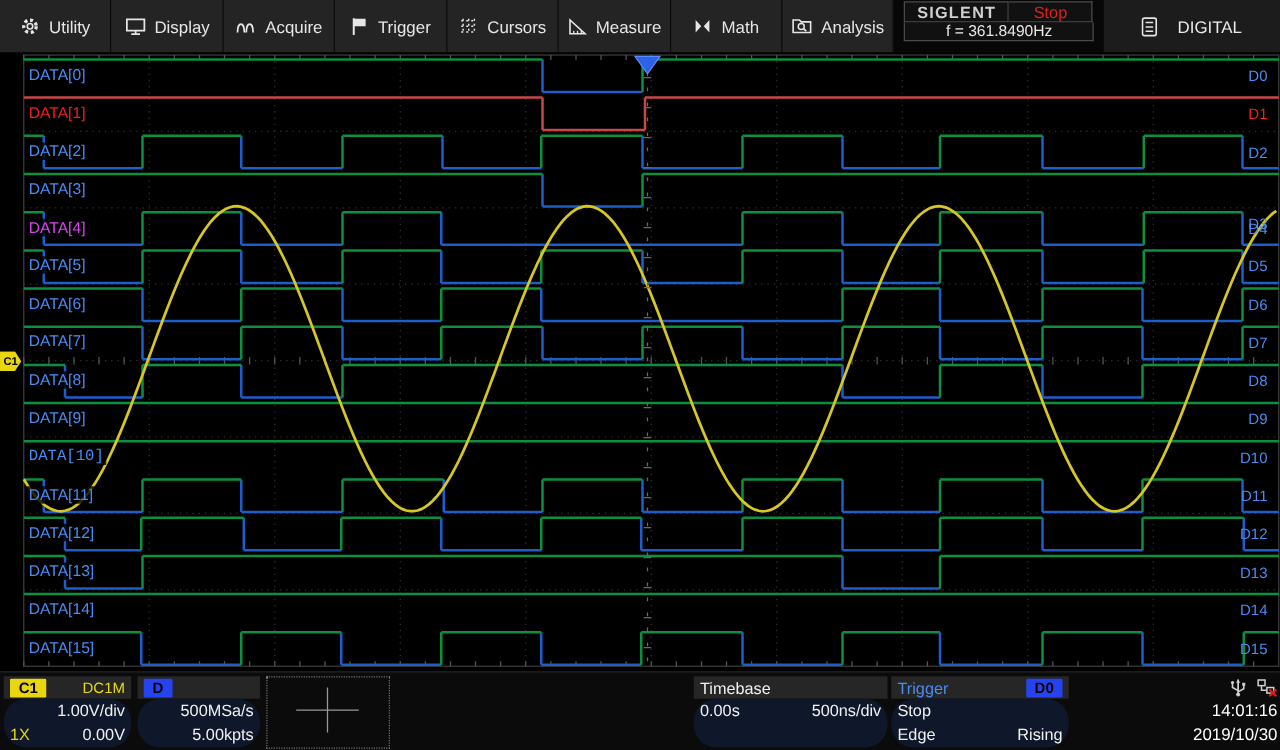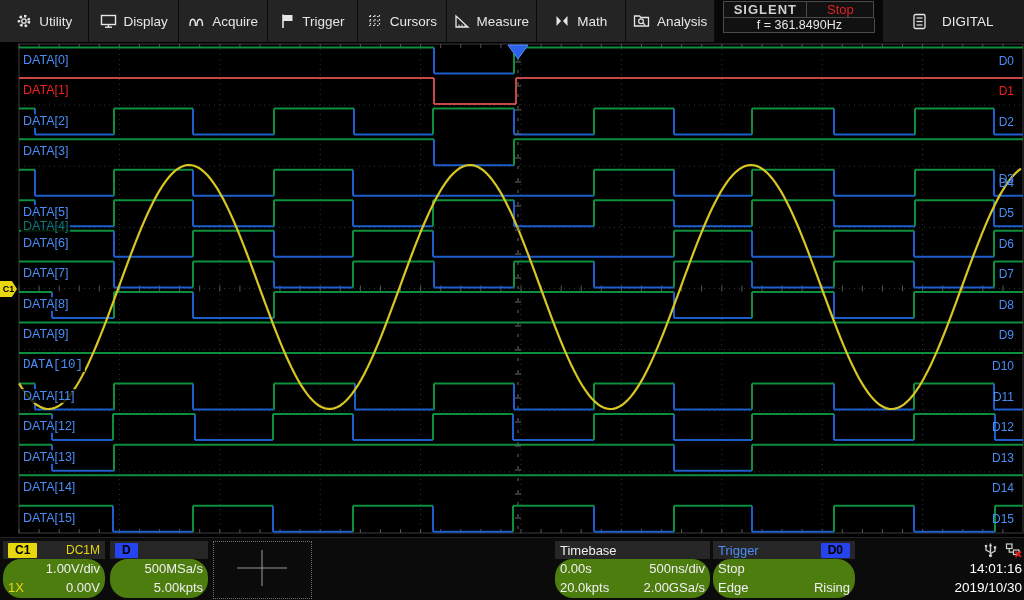--- a/index.html
+++ b/index.html
@@ -28,21 +28,21 @@
             padding:0 2px;white-space:nowrap;}
   .ch-rlabel{position:absolute;font-size:12px;line-height:14px;white-space:nowrap;}
   #c1-tag{position:absolute;left:0;top:239px;width:17px;height:16px;background:#e8d70f;
           color:#000;font-size:9px;font-weight:bold;display:flex;align-items:center;
           justify-content:center;clip-path:polygon(0 0,70% 0,100% 50%,70% 100%,0 100%);}
   
   #statusbar{position:absolute;left:0;top:537px;width:1024px;height:63px;background:#0b0b0b;
              border-top:1px solid #242424;color:#f0f0f0;font-size:13px;}
   .panel{position:absolute;top:3px;height:57px;}
   .p-head{height:18px;background:#262626;display:flex;align-items:center;padding:0 5px;}
-  .p-body{height:39px;background:#4d7c0f;border-radius:18px;}
+  .p-body{height:39px;background:#0f172a;border-radius:18px;}
   .p-row{height:19px;display:flex;align-items:center;padding:0 5px;}
   .badge{font-size:12px;font-weight:bold;padding:0 7px;height:15px;line-height:15px;border-radius:1px;}
   .right{margin-left:auto;}
   #empty-slot{position:absolute;left:213px;top:3px;width:97px;height:56px;border:1px dotted #707070;}
   #sys-panel{position:absolute;left:930px;top:3px;width:92px;height:57px;text-align:right;}
   #sys-icons{height:18px;display:flex;justify-content:flex-end;gap:8px;align-items:center;}
   .sys-line{height:19px;line-height:19px;font-size:13.5px;color:#fff;}
 </style>
 </head>
 <body>
@@ -195,21 +195,21 @@
       </svg>
     <div id="labels-layer">
         <div class="ch-label" style="left: 21px; top: 10.5px; color: rgb(74, 140, 245);">DATA[0]</div>
         <div class="ch-rlabel" style="left: 986px; width: 28px; text-align: right; top: 11.5px; color: rgb(74, 140, 245);">D0</div>
         <div class="ch-label" style="left: 21px; top: 41.05px; color: rgb(240, 32, 32);">DATA[1]</div>
         <div class="ch-rlabel" style="left: 986px; width: 28px; text-align: right; top: 42.05px; color: rgb(240, 32, 32);">D1</div>
         <div class="ch-label" style="left: 21px; top: 71.6px; color: rgb(74, 140, 245);">DATA[2]</div>
         <div class="ch-rlabel" style="left: 986px; width: 28px; text-align: right; top: 72.6px; color: rgb(74, 140, 245);">D2</div>
         <div class="ch-label" style="left: 21px; top: 102.15px; color: rgb(74, 140, 245);">DATA[3]</div>
         <div class="ch-rlabel" style="left: 986px; width: 28px; text-align: right; top: 103.15px; color: rgb(74, 140, 245); margin-top: 27px;">D3</div>
-        <div class="ch-label" style="left: 21px; top: 132.7px; color: #0f766e; margin-top: 44px;">DATA[4]</div>
+        <div class="ch-label" style="left: 21px; top: 132.7px; color: #d946ef;">DATA[4]</div>
         <div class="ch-rlabel" style="left: 986px; width: 28px; text-align: right; top: 133.7px; color: rgb(74, 140, 245);">D4</div>
         <div class="ch-label" style="left: 21px; top: 163.25px; color: rgb(74, 140, 245);">DATA[5]</div>
         <div class="ch-rlabel" style="left: 986px; width: 28px; text-align: right; top: 164.25px; color: rgb(74, 140, 245);">D5</div>
         <div class="ch-label" style="left: 21px; top: 193.8px; color: rgb(74, 140, 245);">DATA[6]</div>
         <div class="ch-rlabel" style="left: 986px; width: 28px; text-align: right; top: 194.8px; color: rgb(74, 140, 245);">D6</div>
         <div class="ch-label" style="left: 21px; top: 224.35px; color: rgb(74, 140, 245);">DATA[7]</div>
         <div class="ch-rlabel" style="left: 986px; width: 28px; text-align: right; top: 225.35px; color: rgb(74, 140, 245);">D7</div>
         <div class="ch-label" style="left: 21px; top: 254.9px; color: rgb(74, 140, 245);">DATA[8]</div>
         <div class="ch-rlabel" style="left: 986px; width: 28px; text-align: right; top: 255.9px; color: rgb(74, 140, 245);">D8</div>
         <div class="ch-label" style="left: 21px; top: 285.45px; color: rgb(74, 140, 245);">DATA[9]</div>
@@ -271,24 +271,20 @@
 
     <div class="panel" style="left:555px;width:155px;">
       <div class="p-head">
           <span>Timebase</span>
         </div>
       <div class="p-body">
         <div class="p-row">
             <span>0.00s</span>
             <span class="right">500ns/div</span>
           </div>
-        <div class="p-row">
-            <span>20.0kpts</span>
-            <span class="right">2.00GSa/s</span>
-          </div>
       </div>
     </div>
 
     <div class="panel" style="left:713px;width:142px;">
       <div class="p-head">
         <span style="color:#4a8cf5;">Trigger</span>
         <span class="badge right" style="background:#2643f0;color:#000;">D0</span>
       </div>
       <div class="p-body">
         <div class="p-row">

